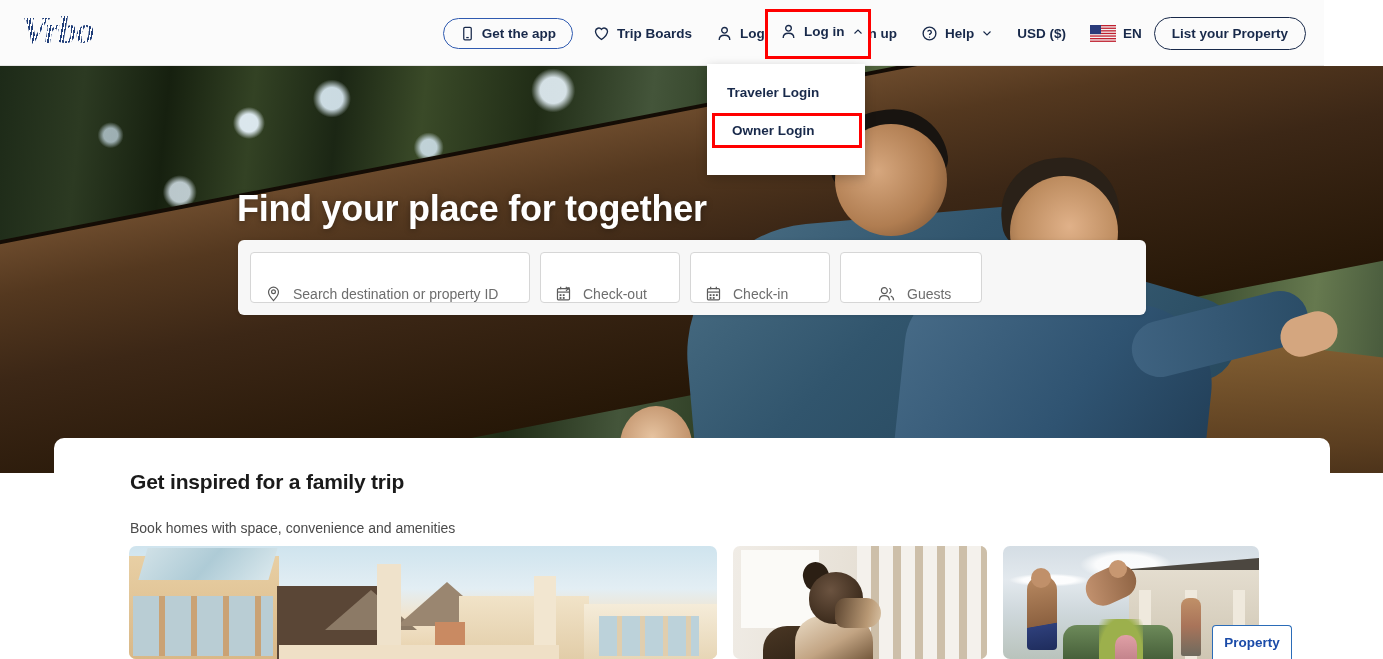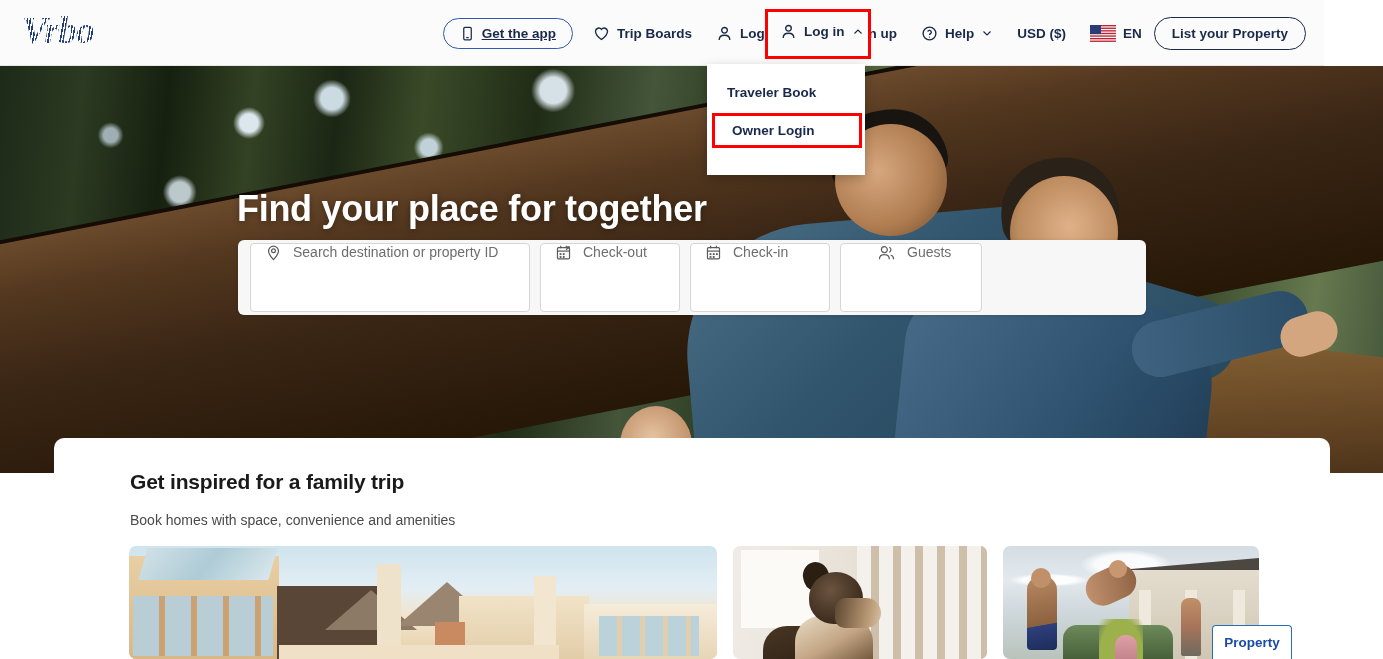--- a/index.html
+++ b/index.html
@@ -80,21 +80,20 @@
     white-space: nowrap;
     padding: 9px 12px;
     background: transparent;
     border: none;
   }
 
   .pill {
     border: 1px solid #2f5ab0;
     border-radius: 22px;
     padding: 7px 16px;
-    text-decoration: underline;
   }
   .pill-outline {
     border: 1px solid #18294a;
     border-radius: 22px;
     padding: 8px 17px;
     text-align: right;
   }
 
   .nav-sep { width: 8px; }
 
@@ -345,26 +344,26 @@
     background: #f7f7f7;
     border-radius: 6px;
     display: flex;
     align-items: center;
     padding: 0 12px;
     gap: 10px;
     z-index: 12;
     box-shadow: 0 1px 4px rgba(0,0,0,0.12);
   }
   .field {
-    height: 69px;
+    height: 51px;
     background: #ffffff;
     border: 1px solid #d6d6d6;
     border-radius: 4px;
     display: flex;
-    align-items: flex-start;
+    align-items: flex-end;
     gap: 11px;
     padding: 0 14px;
     cursor: pointer;
   }
   .field-dest { width: 280px; }
   .field-date { width: 140px; }
   .field-guests { width: 142px; padding-left: 36px; }
   .field-text {
     font-size: 14px;
     color: #6d6d6d;
@@ -399,21 +398,21 @@
     z-index: 20;
     padding: 32px 0 0 76px;
   }
   .section-title {
     font-size: 21px;
     font-weight: 700;
     color: #1a1a1a;
     letter-spacing: -0.2px;
   }
   .section-sub {
-    margin-top: 18px;
+    margin-top: 26px;
     font-size: 14px;
     color: #4a4a4a;
   }
 
   .cards-row {
     position: absolute;
     left: 129px;
     top: 546px;
     width: 1140px;
     height: 113px;
@@ -733,21 +732,21 @@
     </span>
     <span>Log in</span>
     <span class="icon">
       <svg width="12" height="12" viewBox="0 0 24 24" fill="none" stroke="#18294a" stroke-width="2.2">
         <polyline points="5,15 12,8 19,15"></polyline>
       </svg>
     </span>
   </div>
 
   <div class="dropdown">
-    <div class="dropdown-item">Traveler Book</div>
+    <div class="dropdown-item">Traveler Login</div>
     <div class="dropdown-item highlighted">Owner Login</div>
   </div>
 
   <div class="hero">
     <div class="hero-bg"></div>
     <div class="hero-roof-edge"></div>
     <div class="hero-roof"></div>
     <div class="hero-roof-right"></div>
     <div class="hero-window"></div>
 

